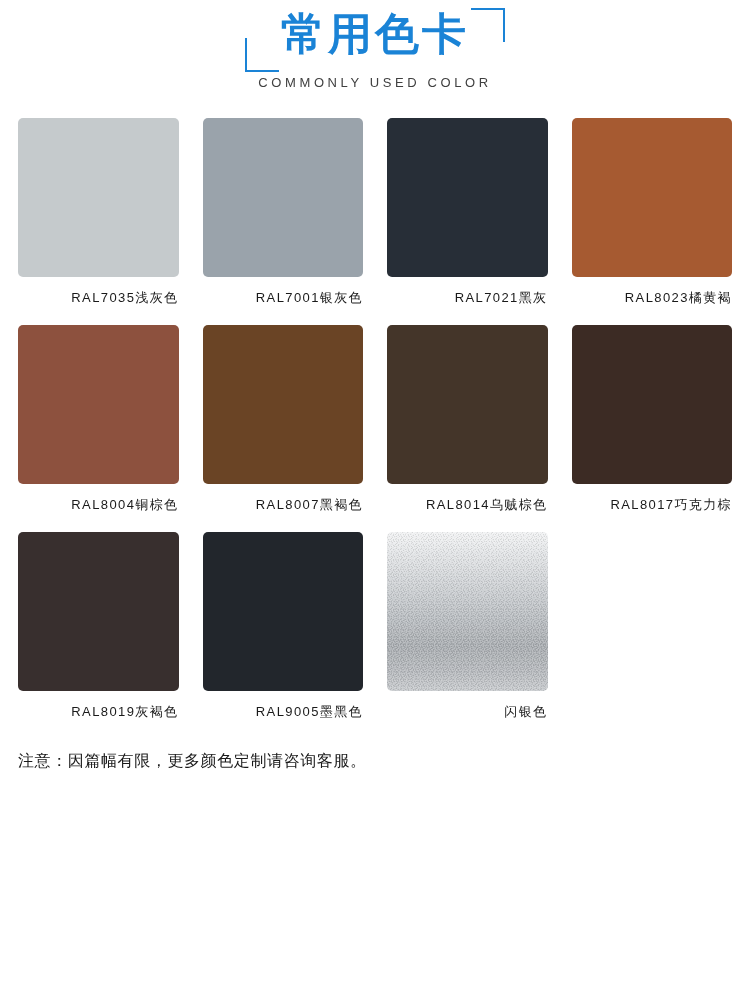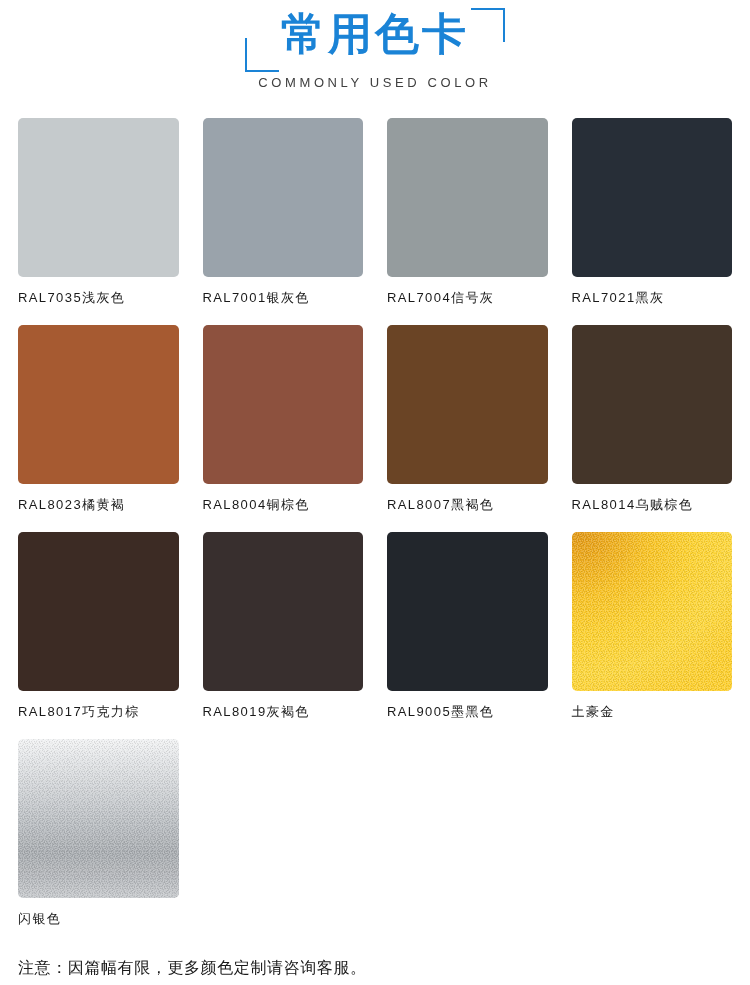--- a/index.html
+++ b/index.html
@@ -91,21 +91,21 @@
     padding: 0 18px;
     display: grid;
     grid-template-columns: repeat(4, 1fr);
     column-gap: 24px;
     row-gap: 0px;
   }
 
   .swatch-cell {
     display: flex;
     flex-direction: column;
-    align-items: flex-start;
+    align-items: flex-end;
     margin-bottom: 0px;
   }
 
   .chip {
     width: 100%;
     height: 159px;
     border-radius: 5px;
     position: relative;
     overflow: hidden;
   }
@@ -165,24 +165,20 @@
 <div class="grid">
     <div class="swatch-cell">
       <div class="chip" style="background: rgb(197, 202, 204);"></div>
       <div class="chip-label">RAL7035浅灰色</div>
     </div>
     <div class="swatch-cell">
       <div class="chip" style="background: rgb(154, 163, 171);"></div>
       <div class="chip-label">RAL7001银灰色</div>
     </div>
     <div class="swatch-cell">
-      <div class="chip" style="background: rgb(149, 156, 158);"></div>
-      <div class="chip-label">RAL7004信号灰</div>
-    </div>
-    <div class="swatch-cell">
       <div class="chip" style="background: rgb(39, 46, 55);"></div>
       <div class="chip-label">RAL7021黑灰</div>
     </div>
     <div class="swatch-cell">
       <div class="chip" style="background: rgb(166, 90, 49);"></div>
       <div class="chip-label">RAL8023橘黄褐</div>
     </div>
     <div class="swatch-cell">
       <div class="chip" style="background: rgb(141, 81, 62);"></div>
       <div class="chip-label">RAL8004铜棕色</div>
@@ -201,22 +197,18 @@
     </div>
     <div class="swatch-cell">
       <div class="chip" style="background: rgb(56, 47, 46);"></div>
       <div class="chip-label">RAL8019灰褐色</div>
     </div>
     <div class="swatch-cell">
       <div class="chip" style="background: rgb(34, 38, 44);"></div>
       <div class="chip-label">RAL9005墨黑色</div>
     </div>
     <div class="swatch-cell">
-      <div class="chip textured" style="background: radial-gradient(125% 115% at 4% 0%, rgb(229, 154, 21) 0%, rgb(240, 173, 27) 16%, rgb(251, 197, 36) 36%, rgb(255, 212, 48) 58%, rgb(255, 217, 60) 78%, rgb(255, 209, 46) 100%);"></div>
-      <div class="chip-label">土豪金</div>
-    </div>
-    <div class="swatch-cell">
       <div class="chip textured" style="background: linear-gradient(rgb(244, 245, 246) 0%, rgb(230, 232, 234) 12%, rgb(211, 214, 217) 30%, rgb(188, 192, 196) 52%, rgb(169, 173, 177) 72%, rgb(183, 186, 190) 88%, rgb(201, 204, 207) 100%);"></div>
       <div class="chip-label">闪银色</div>
     </div>
   </div>
 
 <div class="footer-note">注意：因篇幅有限，更多颜色定制请咨询客服。</div>
 
 </body></html>

